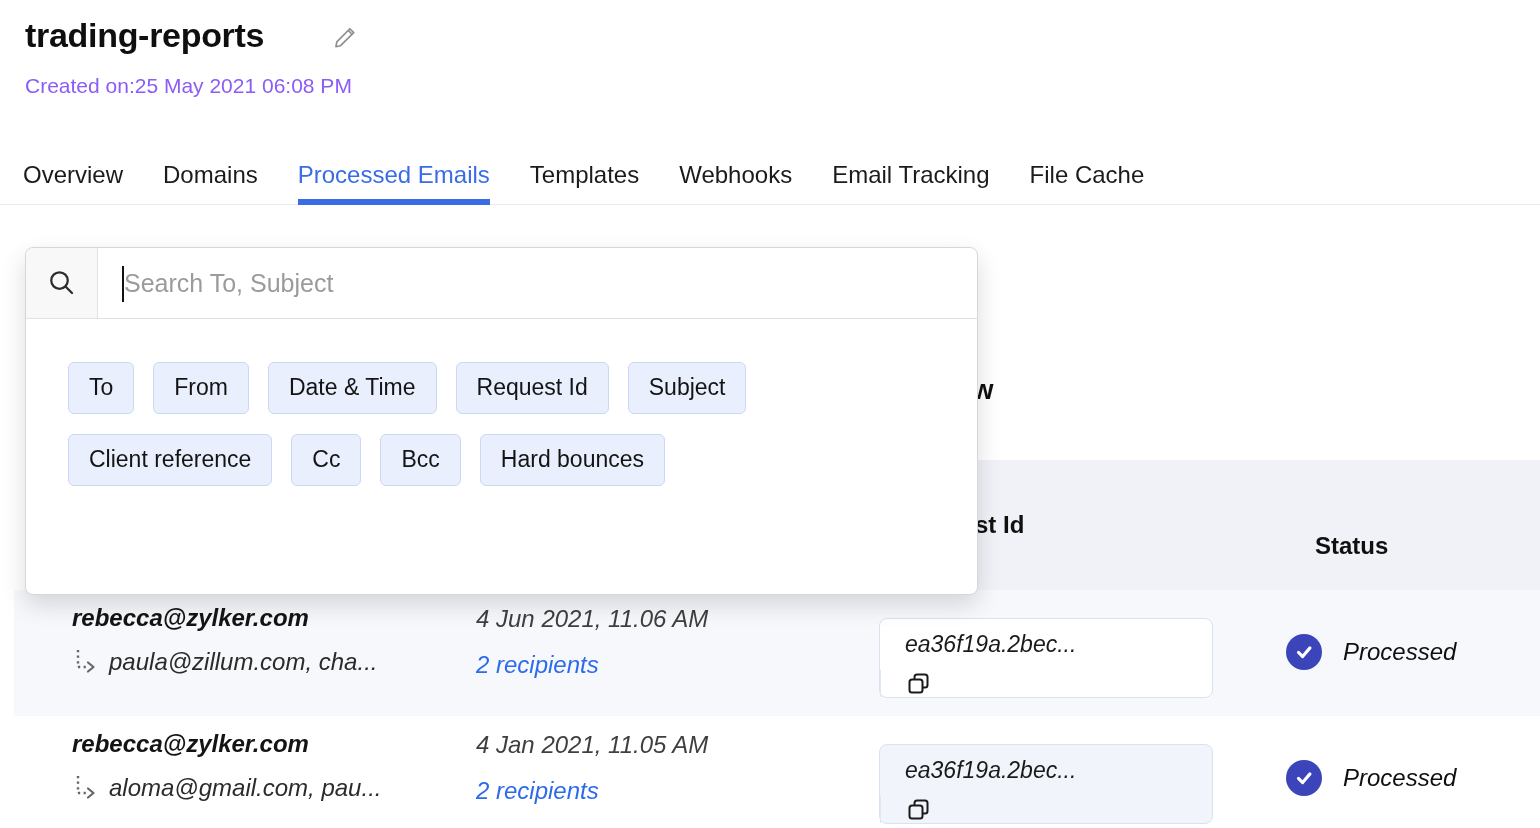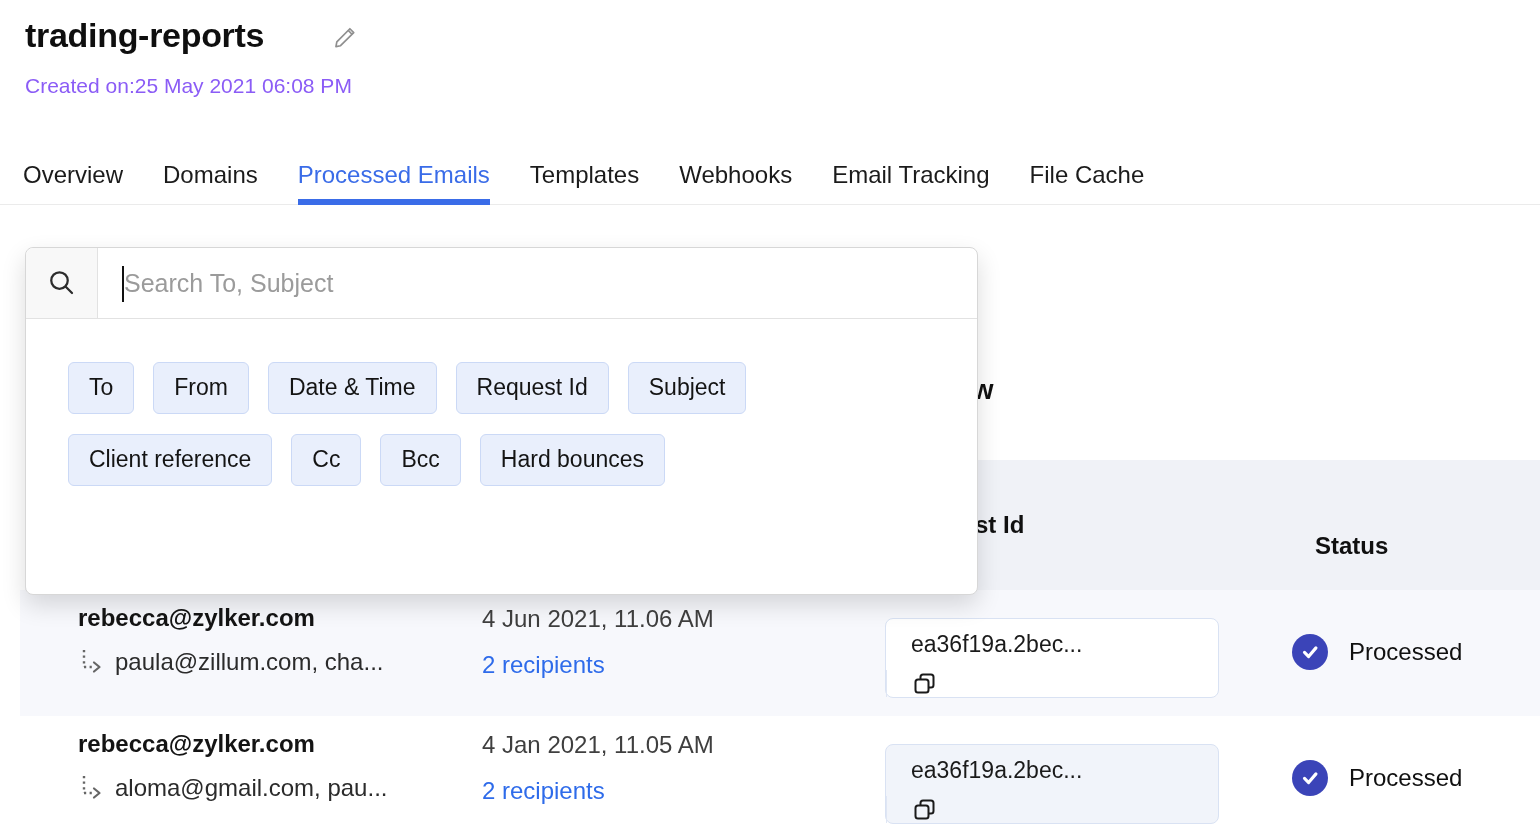--- a/index.html
+++ b/index.html
@@ -17,21 +17,21 @@
   .tabs { display:flex; gap:40px; margin-left:23px; height:100%; }
   .tab { font-size:24px; color:#1b1b1b; display:flex; align-items:center; position:relative; cursor:pointer; white-space:nowrap; }
   .tab.active { color:#3a6ce8; }
   .tab.active::after { content:""; position:absolute; left:0; right:0; bottom:-1px; height:6px; background:#3a6ce8; }
   
   .peek-text { position:absolute; left:956px; top:375px; font-size:27px; font-weight:600; color:#101010; z-index:1; }
   .thead { position:absolute; left:25px; right:0; top:460px; height:130px; background:#f0f2f7; z-index:1; }
   .th { position:absolute; font-size:24px; font-weight:700; color:#101010; }
   .th-reqid { left:950px; top:51px; }
   .th-status { left:1290px; top:50px;margin-top:22px; }
-  .trow { position:absolute; left:20px; right:0; height:126px; z-index:1; }
+  .trow { position:absolute; left:14px; right:0; height:126px; z-index:1;font-style:italic; }
   .trow.row1 { top:590px; background:#f7f8fc; }
   .trow.row2 { top:716px; background:#ffffff; }
   .from-email { position:absolute; left:58px; top:14px; font-size:24px; font-weight:700; color:#141414; }
   .to-line { position:absolute; left:58px; top:58px; display:flex; align-items:center; gap:10px; }
   .to-preview { font-size:24px; color:#2b2b2b; }
   .cell-date { position:absolute; left:462px; top:15px; font-size:24px; color:#3f3f3f; }
   .recipients-link { position:absolute; left:462px; top:61px; font-size:24px; color:#2e6bea; cursor:pointer; }
   .reqid-box { position:absolute; left:865px; top:28px; width:334px; height:80px; display:flex; border:1px solid #d9e2f3; border-radius:8px; background:#fff;flex-direction:column; }
   .row2 .reqid-box { background:#f1f4fa; }
   .reqid-text { flex:1; display:flex; align-items:center; padding-left:25px; font-size:23px; color:#1a1a1a; white-space:nowrap; }

